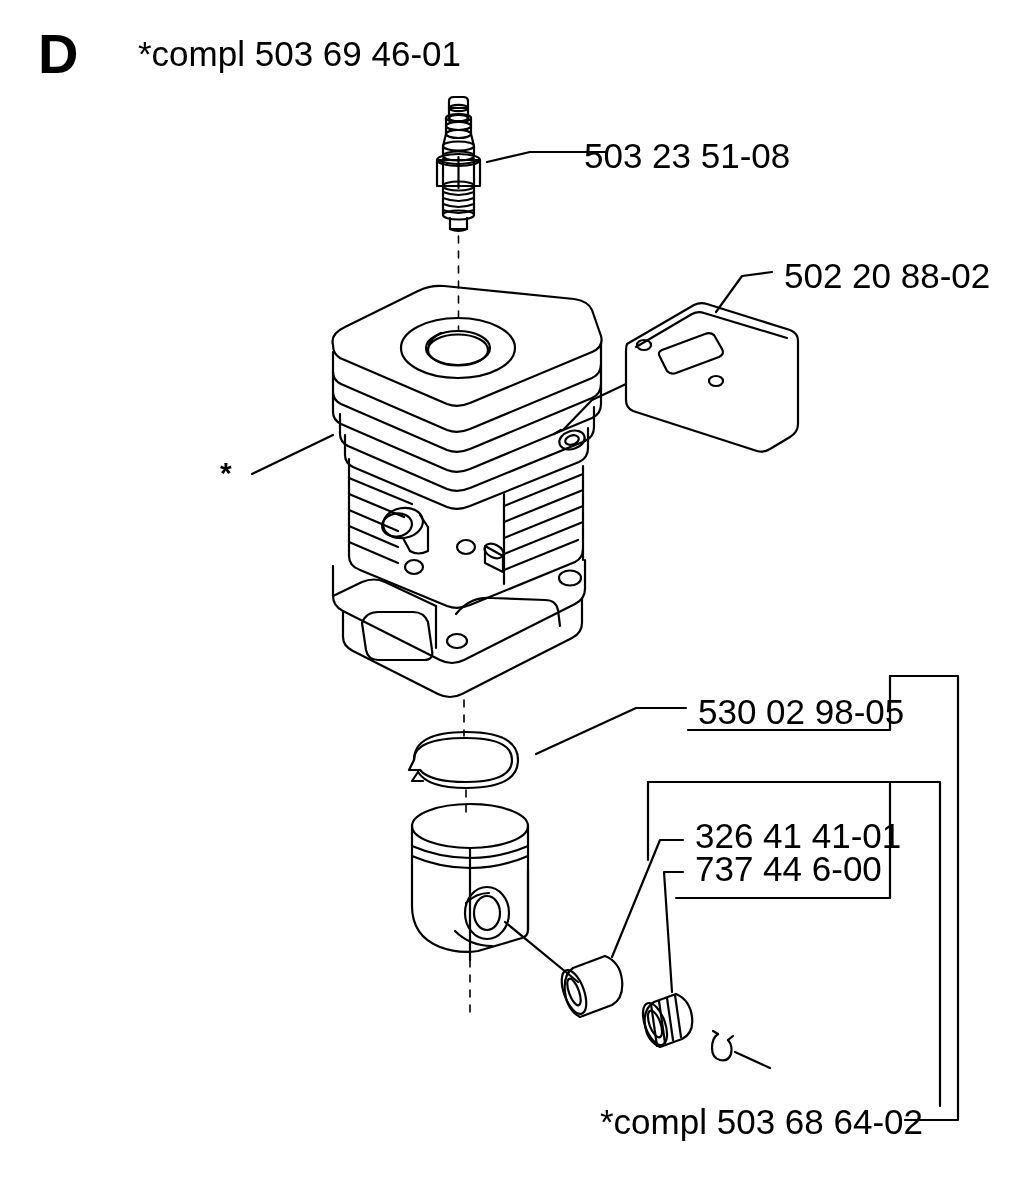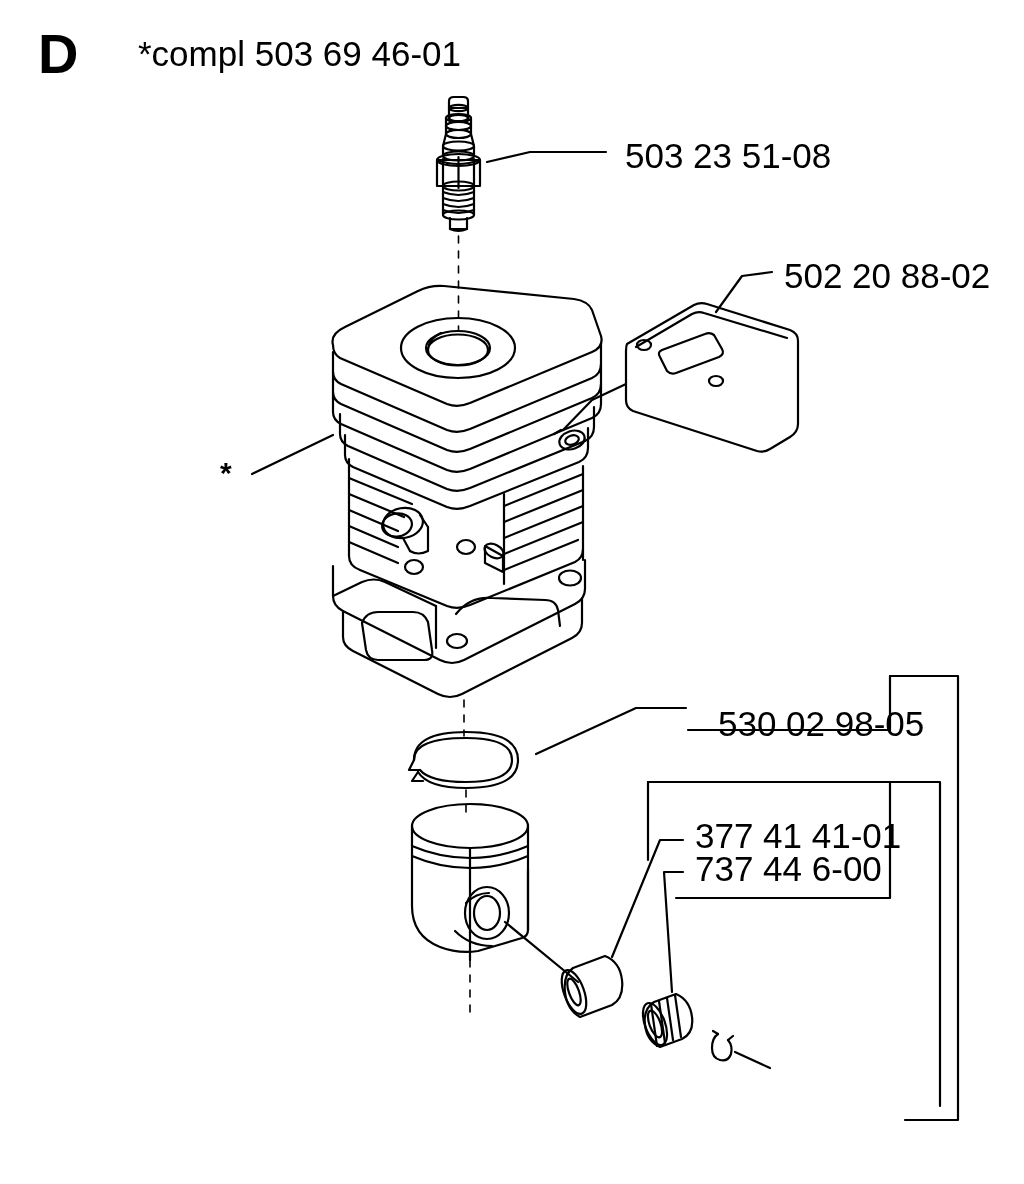--- a/index.html
+++ b/index.html
@@ -35,24 +35,24 @@
     font-size: 35px;
     font-weight: normal;
     white-space: nowrap;
     line-height: 1;
   }
   .label.small-ast {
     font-size: 30px;
     font-weight: bold;
   }
   #lbl-compl-top { left: 138px; top: 36px; }
-  #lbl-plug      { left: 625px; top: 138px; }
+  #lbl-plug      { left: 584px; top: 138px; }
   #lbl-gasket    { left: 784px; top: 258px; }
   #lbl-star      { left: 220px; top: 458px; font-size: 30px; }
-  #lbl-ring      { left: 718px; top: 694px; margin-top: 12px; }
+  #lbl-ring      { left: 698px; top: 694px; }
   #lbl-pin       { left: 695px; top: 818px; }
   #lbl-bearing   { left: 695px; top: 851px; }
   #lbl-compl-bot { left: 600px; top: 1104px; }
 
   svg#art {
     position: absolute;
     left: 0; top: 0;
     width: 1024px;
     height: 1184px;
   }
@@ -68,24 +68,25 @@
   <div class="label" id="lbl-compl-top">*compl 503 69 46-01</div>
 
   <div class="label" id="lbl-plug">503 23 51-08</div>
 
   <div class="label" id="lbl-gasket">502 20 88-02</div>
 
   <div class="label small-ast" id="lbl-star">*</div>
 
   <div class="label" id="lbl-ring">530 02 98-05</div>
 
-  <div class="label" id="lbl-pin">377 41 41-01</div>
+  <div class="label" id="lbl-pin">326 41 41-01</div>
 
   <div class="label" id="lbl-bearing">737 44 6-00</div>
 
+  <div class="label" id="lbl-compl-bot">*compl 503 68 64-02</div>
 
   <svg id="art" viewBox="0 0 1024 1184" xmlns="http://www.w3.org/2000/svg">
 
     <g fill="none" stroke="#000000" stroke-width="2.2" stroke-linecap="round" stroke-linejoin="round">
 
       <g>
 
         <path d="M449 108 L449 101 Q449 97 454 97 L463 97 Q468 97 468 101 L468 108 Z"></path>
         <ellipse cx="458.5" cy="108" rx="9.5" ry="3.2"></ellipse>
 

